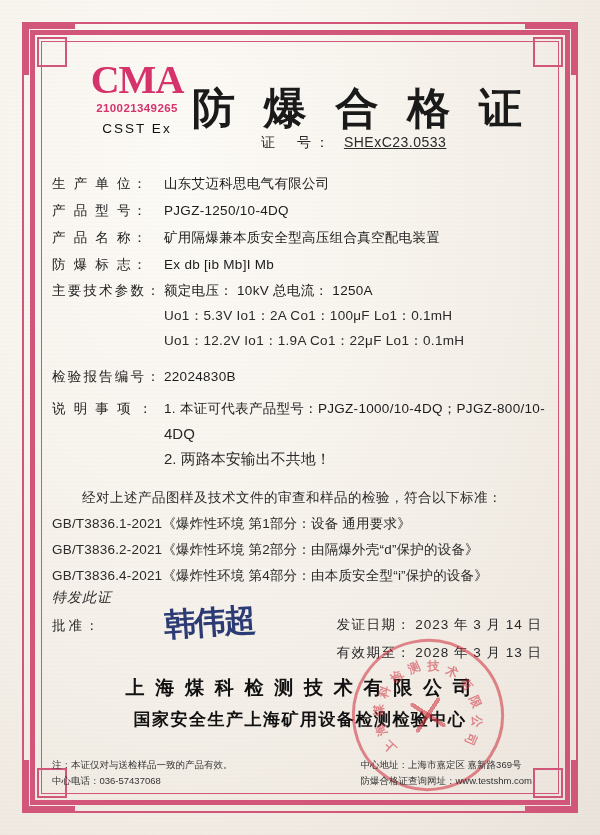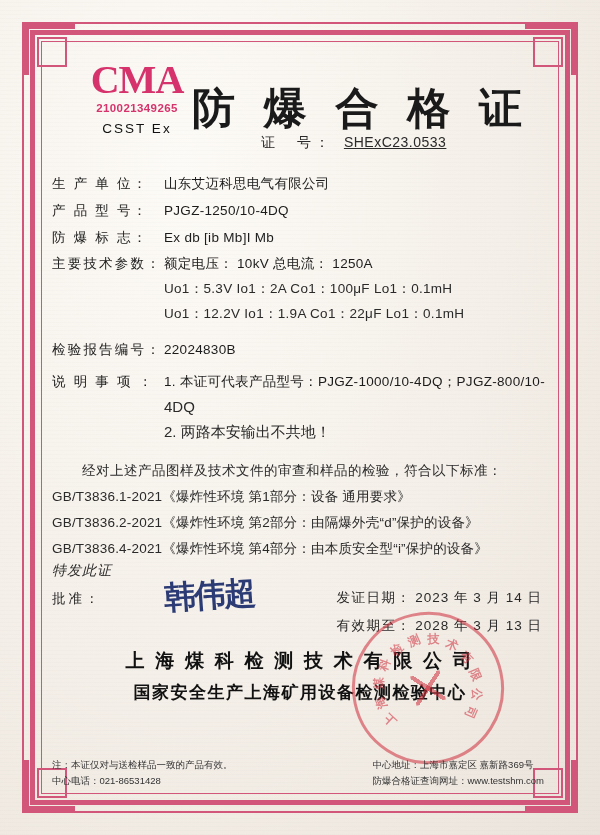--- a/index.html
+++ b/index.html
@@ -175,21 +175,21 @@
     font-size:12px;font-weight:bold;
   }
   .seal-text span{
     position:absolute;left:50%;top:50%;
     transform-origin:0 0;
     white-space:nowrap;
   }
 
   
   .footer{
-    position:absolute;left:0;right:4px;bottom:-6px;
+    position:absolute;left:0;right:16px;bottom:-6px;
     display:flex;justify-content:space-between;
     font-size:9.5px;color:#333;line-height:16px;
   }
   .footer .right{text-align:left;}
   
   .texture{
     position:absolute;left:0;top:0;right:0;bottom:0;
     background-image:repeating-linear-gradient(0deg, rgba(0,0,0,.012) 0 1px, transparent 1px 4px);
     pointer-events:none;
   }
@@ -230,20 +230,24 @@
       <div class="row">
         <div class="label">生 产 单 位：</div>
         <div class="value">山东艾迈科思电气有限公司</div>
       </div>
 
       <div class="row">
         <div class="label">产 品 型 号：</div>
         <div class="value">PJGZ-1250/10-4DQ</div>
       </div>
 
+      <div class="row">
+        <div class="label">产 品 名 称：</div>
+        <div class="value">矿用隔爆兼本质安全型高压组合真空配电装置</div>
+      </div>
 
       <div class="row">
         <div class="label">防 爆 标 志：</div>
         <div class="value">Ex db [ib Mb]I Mb</div>
       </div>
 
       <div class="row tight">
         <div class="label">主要技术参数：</div>
         <div class="value">额定电压： 10kV   总电流： 1250A</div>
       </div>
@@ -305,21 +309,21 @@
             <span style="transform: rotate(35deg) translate(57px) rotate(90deg);">司</span>
           </div>
       </div>
       <div class="l1">上 海 煤 科 检 测 技 术 有 限 公 司</div>
       <div class="l2">国家安全生产上海矿用设备检测检验中心</div>
     </div>
 
     <div class="footer">
       <div class="left">
         <div>注：本证仅对与送检样品一致的产品有效。</div>
-        <div>中心电话：021-86531428</div>
+        <div>中心电话：036-57437068</div>
       </div>
       <div class="right">
         <div>中心地址：上海市嘉定区 嘉新路369号</div>
         <div>防爆合格证查询网址：www.testshm.com</div>
       </div>
     </div>
 
   </div>
 </div>
 

